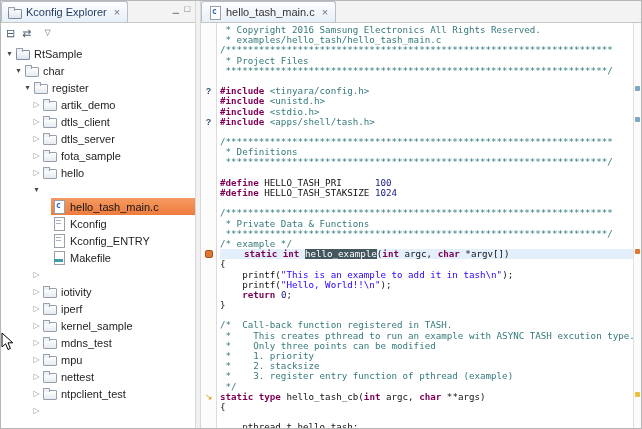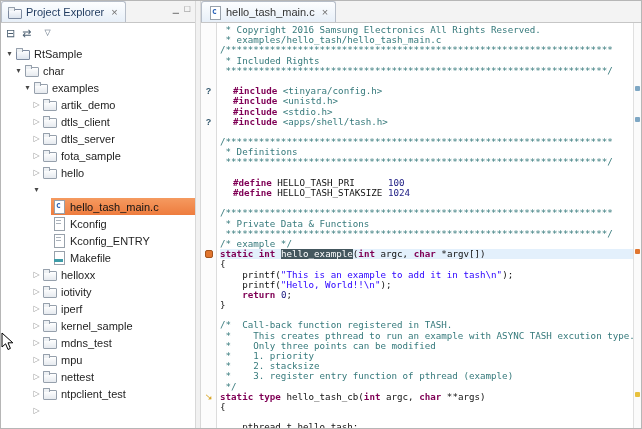--- a/index.html
+++ b/index.html
@@ -72,25 +72,25 @@
   .gicon.question { color:#33586e; font-weight:bold; font-size:9px;
     font-family:"Liberation Sans", sans-serif; }
   .gicon.occurrence { width:8px; height:8px; background:#e1762f;
     border:1px solid #a3541e; border-radius:2px; }
   .gicon.arrow-marker { color:#d9a524; font-size:9px; font-weight:bold;
     transform:rotate(40deg); display:inline-block; }
 
   .code-wrap { flex:1; min-width:0; overflow:hidden; padding:2px 0 0 3px; background:#fff; }
   .code-line { height:10.2px; line-height:10.3px; white-space:pre; overflow:hidden;
     font-family:"DejaVu Sans Mono","Liberation Mono",monospace; font-size:9.2px; color:#111; }
-  .code-line.hl { background:#e3f0fc; }
+  .code-line.hl { background:#e3f0fc;padding-left:24px; }
   .tok-c   { color:#35797b; }
   .tok-inc { color:#35797b; }
   .tok-k   { color:#7f0055; font-weight:bold; }
-  .tok-p   { color:#7f0055; font-weight:bold;margin-left:13px; }
+  .tok-p   { color:#7f0055; font-weight:bold; }
   .tok-s   { color:#2a00ff; }
   .tok-n   { color:#202085; }
   .tok-t   { color:#111; }
   .tok-sel { background:#44575e; color:#fff; }
 
   .overview { width:8px; flex:none; border-left:1px solid #e0e0e0; background:#fbfbfb;
               position:relative; }
   .omark { position:absolute; left:1px; width:5px; height:5px; border-radius:1px; }
   .omark.q1 { top:63px;  background:#7ea7c4; }
   .omark.q2 { top:94px;  background:#7ea7c4; }
@@ -102,21 +102,21 @@
 </style>
 </head>
 <body>
 
 <div class="app">
 
   <div class="explorer">
     <div class="tabbar">
       <div class="tab">
         <span class="ticon project"></span>
-        <span>Project Explorer</span>
+        <span>Kconfig Explorer</span>
         <span class="close">×</span>
       </div>
       <div class="viewbtns">
           <span class="viewbtn">▁</span>
           <span class="viewbtn">☐</span>
         </div>
     </div>
     <div class="etoolbar">
         <span class="tbicon">⊟</span>
         <span class="tbicon">⇄</span>
@@ -137,21 +137,21 @@
           <span class="rowbody">
             <span class="ticon folder-open"></span>
             <span class="tlabel">char</span>
           </span>
         </div>
         <div class="tree-row">
           <span class="indent" style="width: 21px;"></span>
           <span class="arrow expanded">▾</span>
           <span class="rowbody">
             <span class="ticon folder-open"></span>
-            <span class="tlabel">examples</span>
+            <span class="tlabel">register</span>
           </span>
         </div>
         <div class="tree-row">
           <span class="indent" style="width: 30px;"></span>
           <span class="arrow collapsed">▷</span>
           <span class="rowbody">
             <span class="ticon folder"></span>
             <span class="tlabel">artik_demo</span>
           </span>
         </div>
@@ -219,24 +219,20 @@
           <span class="indent" style="width: 39px;"></span>
           <span class="arrow leaf"></span>
           <span class="rowbody">
             <span class="ticon makefile"></span>
             <span class="tlabel">Makefile</span>
           </span>
         </div>
         <div class="tree-row">
           <span class="indent" style="width: 30px;"></span>
           <span class="arrow collapsed">▷</span>
-          <span class="rowbody">
-            <span class="ticon folder"></span>
-            <span class="tlabel">helloxx</span>
-          </span>
         </div>
         <div class="tree-row">
           <span class="indent" style="width: 30px;"></span>
           <span class="arrow collapsed">▷</span>
           <span class="rowbody">
             <span class="ticon folder"></span>
             <span class="tlabel">iotivity</span>
           </span>
         </div>
         <div class="tree-row">
@@ -352,21 +348,21 @@
             <span class="gicon arrow-marker">➝</span>
           </div>
           <div class="gutter-line"></div>
           <div class="gutter-line"></div>
           <div class="gutter-line"></div>
         </div>
       <div class="code-wrap">
           <div class="code-line"><span class="tok-c"> * Copyright 2016 Samsung Electronics All Rights Reserved.</span></div>
           <div class="code-line"><span class="tok-c"> * examples/hello_tash/hello_tash_main.c</span></div>
           <div class="code-line"><span class="tok-c">/**********************************************************************</span></div>
-          <div class="code-line"><span class="tok-c"> * Included Rights</span></div>
+          <div class="code-line"><span class="tok-c"> * Project Files</span></div>
           <div class="code-line"><span class="tok-c"> *********************************************************************/</span></div>
           <div class="code-line"> </div>
           <div class="code-line"><span class="tok-p">#include </span><span class="tok-inc">&lt;tinyara/config.h&gt;</span></div>
           <div class="code-line"><span class="tok-p">#include </span><span class="tok-inc">&lt;unistd.h&gt;</span></div>
           <div class="code-line"><span class="tok-p">#include </span><span class="tok-inc">&lt;stdio.h&gt;</span></div>
           <div class="code-line"><span class="tok-p">#include </span><span class="tok-inc">&lt;apps/shell/tash.h&gt;</span></div>
           <div class="code-line"> </div>
           <div class="code-line"><span class="tok-c">/**********************************************************************</span></div>
           <div class="code-line"><span class="tok-c"> * Definitions</span></div>
           <div class="code-line"><span class="tok-c"> *********************************************************************/</span></div>

